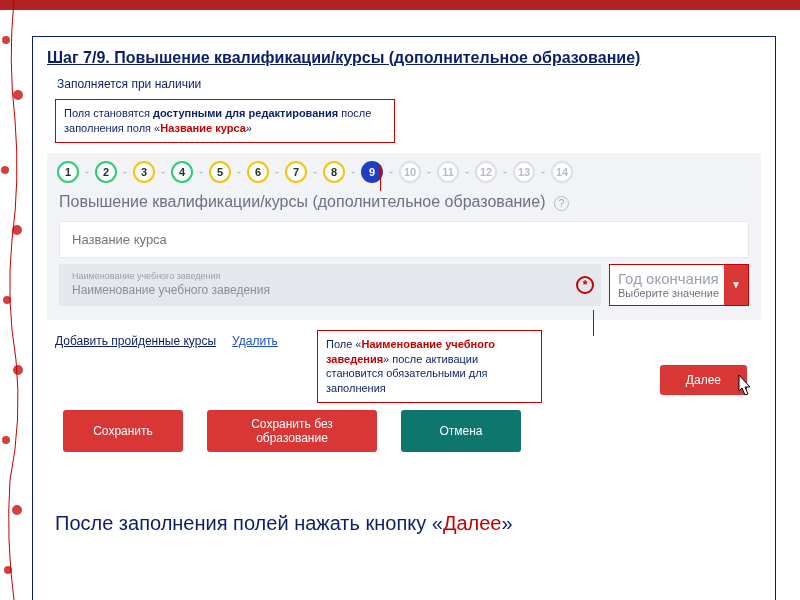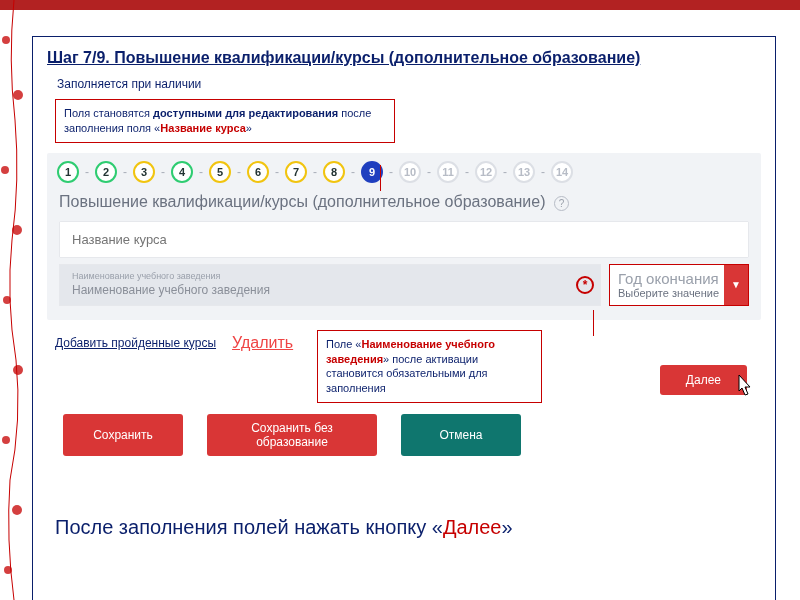--- a/index.html
+++ b/index.html
@@ -143,21 +143,21 @@
     width: 24px; background: #d93636; color:#fff;
     display:flex; align-items:center; justify-content:center;
     font-size: 10px;
   }
   .links-row {
     display: flex; align-items: center; gap: 16px;
     margin: 14px 0 0 8px;
     position: relative;
   }
   .link-add { color: #0a1f6b; text-decoration: underline; font-size: 12px; cursor: pointer; }
-  .link-del { color: #ef4444; text-decoration: underline; font-size: 16px; cursor: pointer; }
+  .link-del { color: #1d4ed8; text-decoration: underline; font-size: 12px; cursor: pointer; }
   .callout-2 {
     position: absolute;
     left: 262px;
     top: -4px;
     width: 225px;
     border: 1px solid #c60000;
     padding: 6px 8px;
     font-size: 11px;
     color: #0a1f6b;
     line-height: 1.35;

